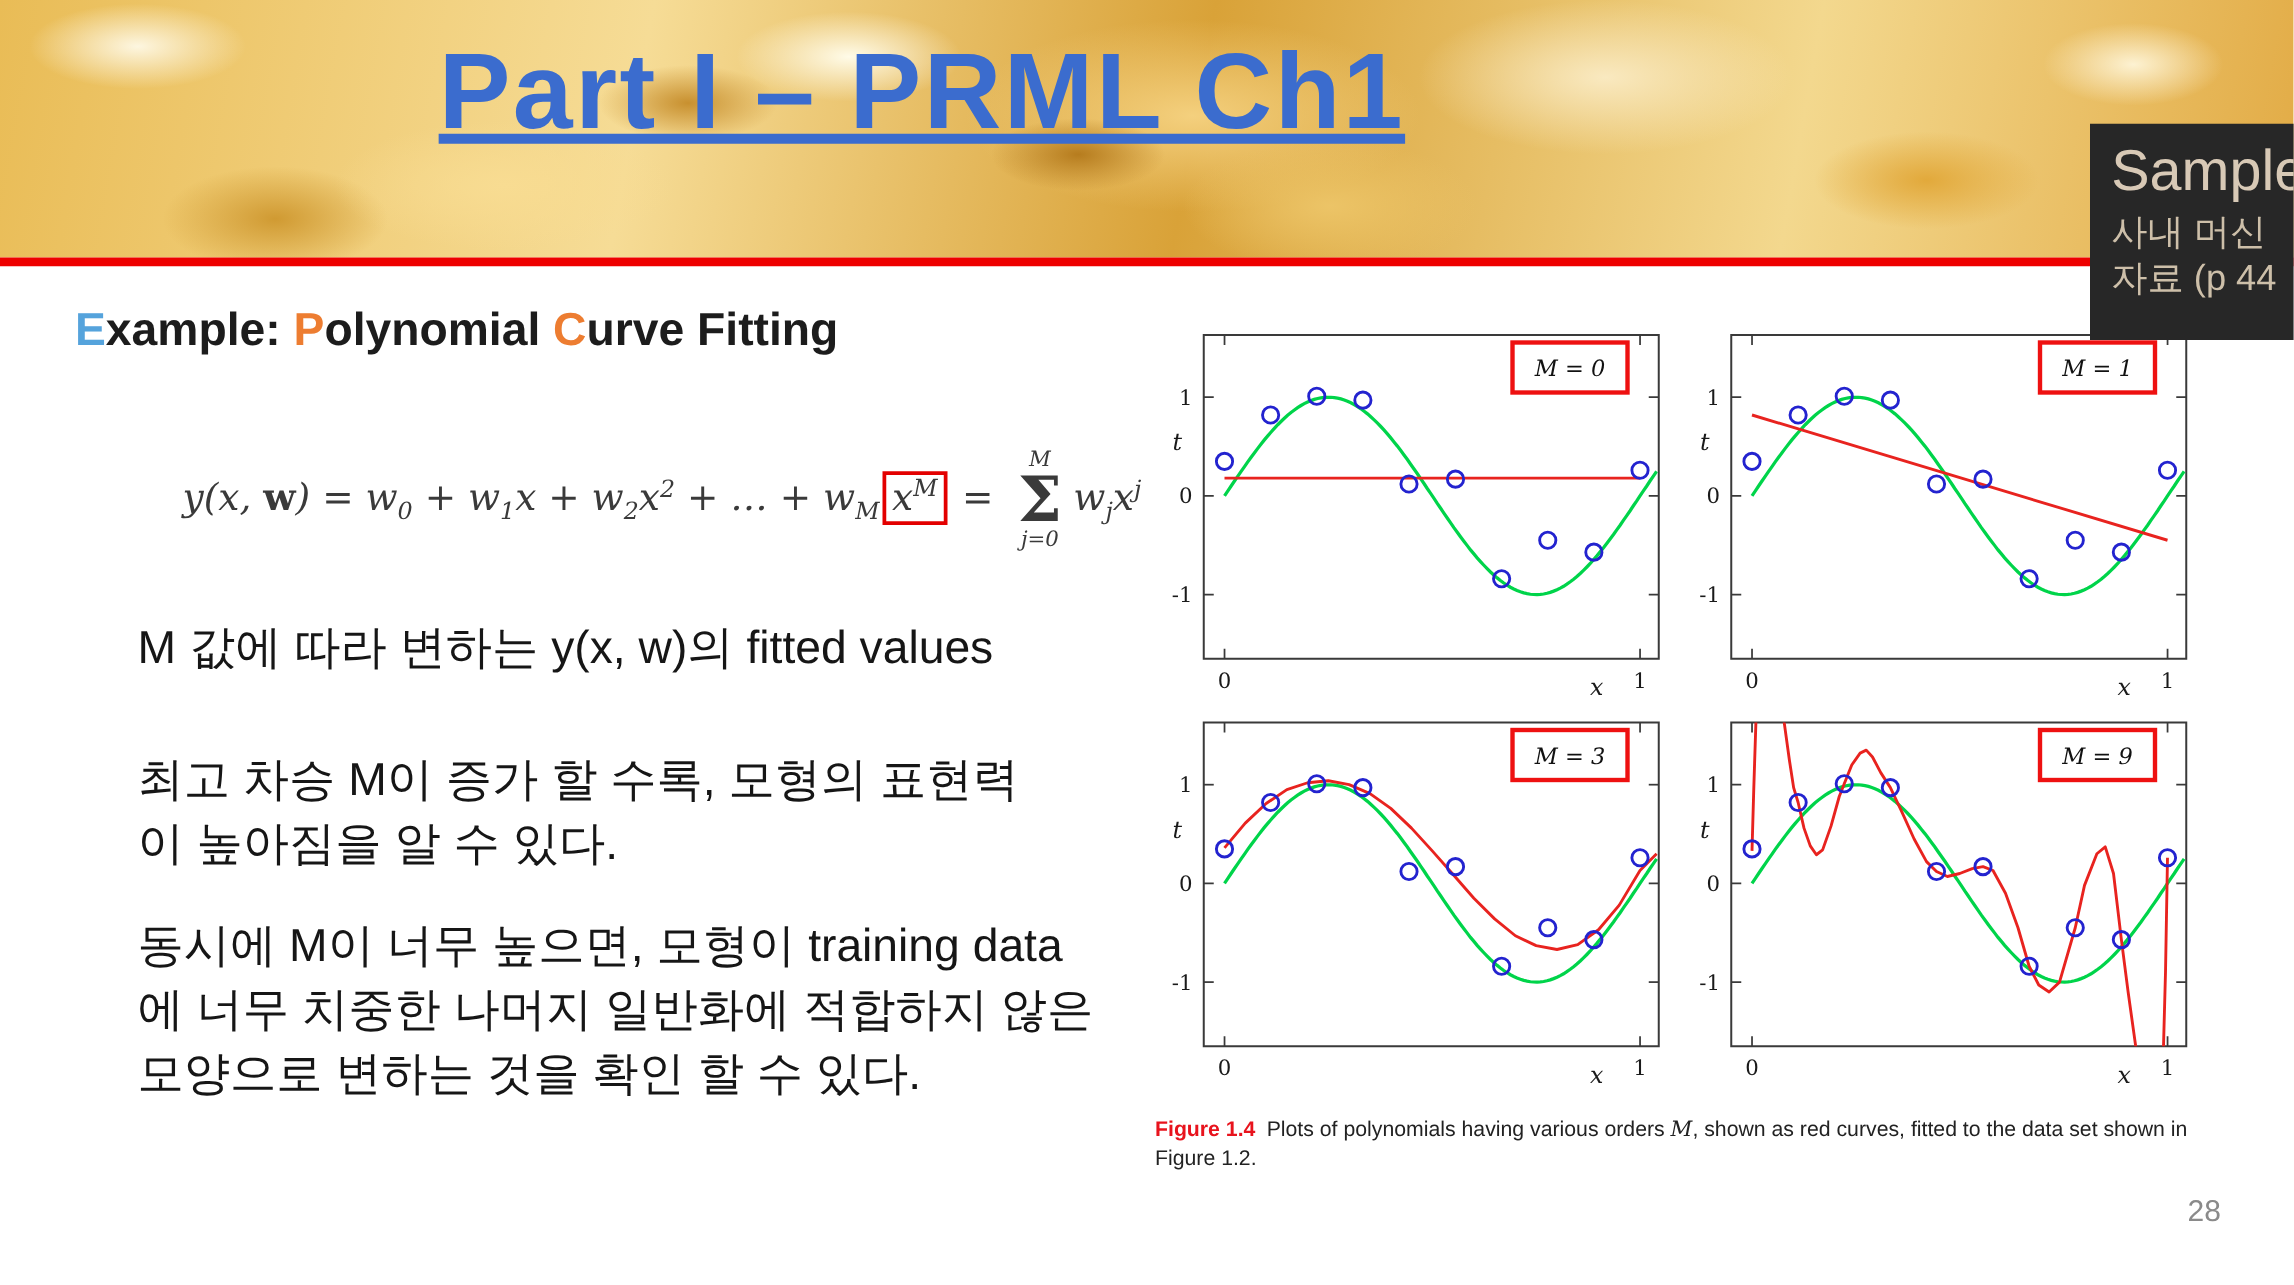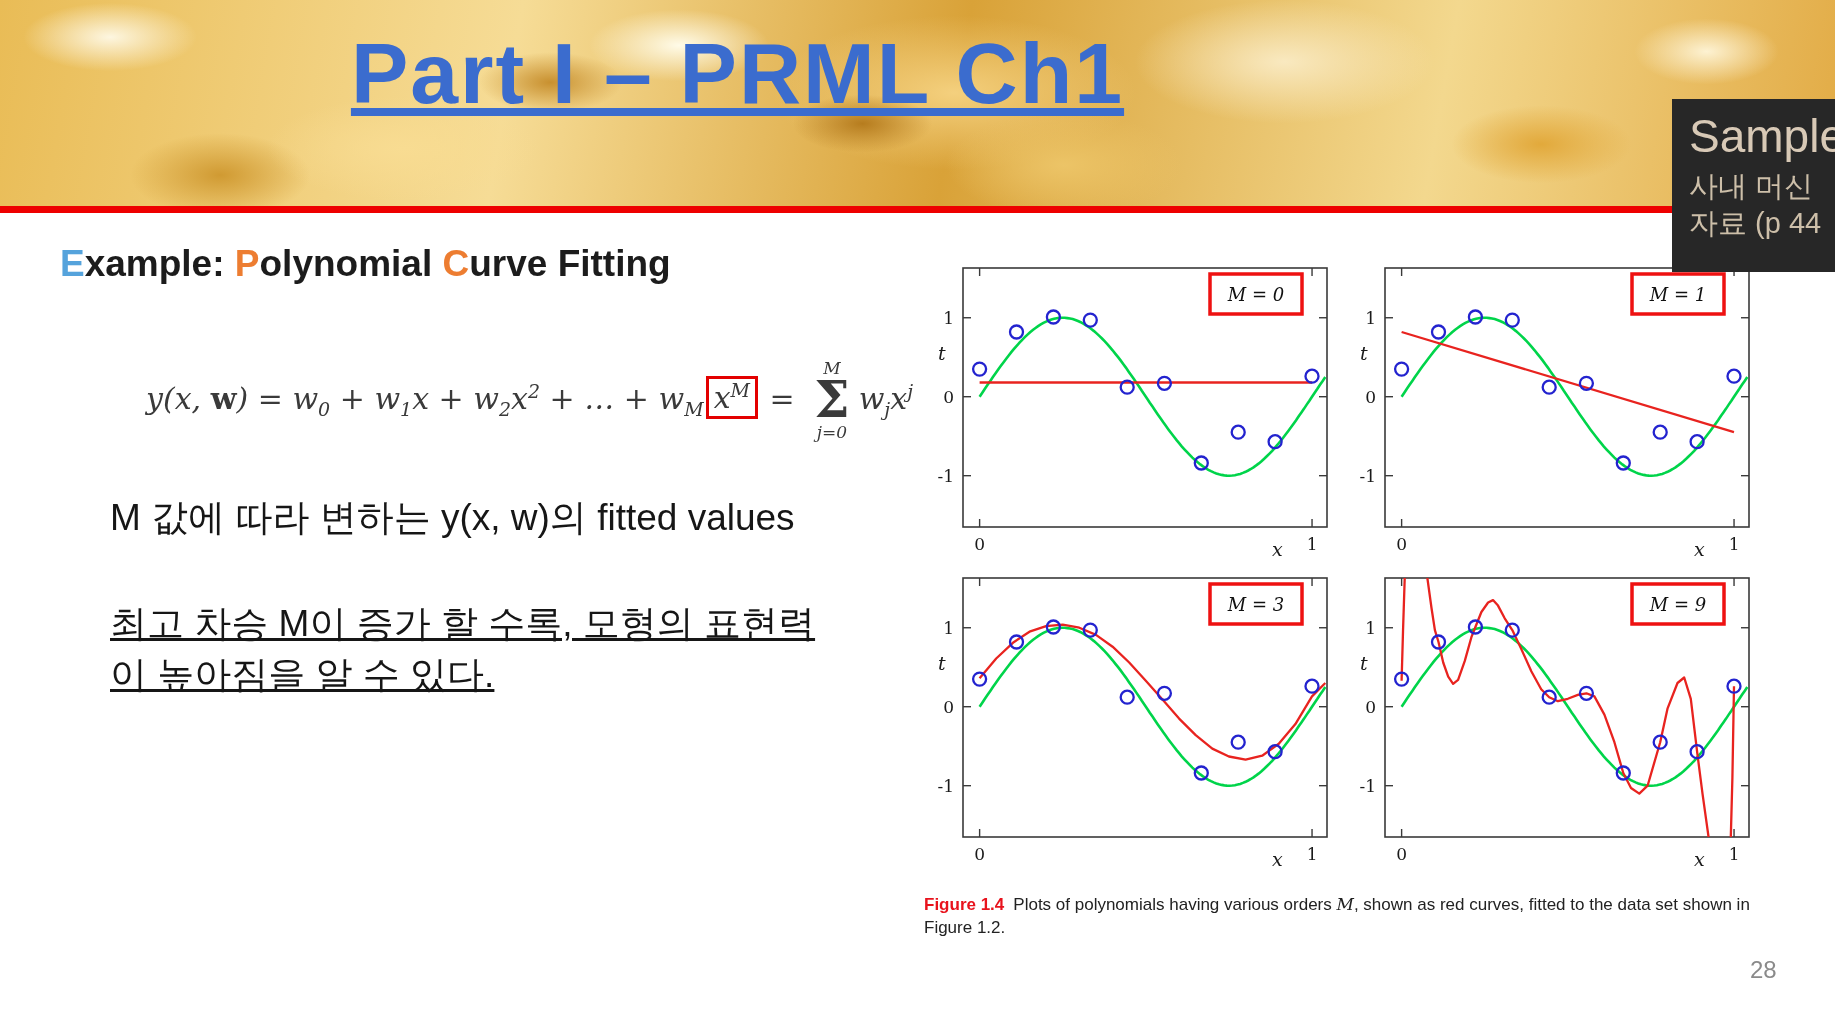--- a/index.html
+++ b/index.html
@@ -43,21 +43,21 @@
   .fw{font-style:normal;font-weight:bold;}
   .fbox{display:inline-block;border:3px solid #e30000;padding:1px 5px;margin:0 2px;}
   .fsum{display:inline-flex;flex-direction:column;align-items:center;vertical-align:middle;
         line-height:1;margin:0 9px 0 10px;}
   .fsM{font-size:17px;margin-bottom:1px;}
   .fsig{font-size:50px;font-style:normal;font-weight:600;line-height:0.88;}
   .fsj{font-size:17px;margin-top:2px;}
 
   .para{position:absolute;left:110px;font-size:37px;color:#161616;line-height:51px;white-space:nowrap;}
   .p1{top:492px;}
-  .p2{top:598px;text-decoration:underline;}
+  .p2{top:598px;}
   .p3{top:731px;}
   .conclusion{position:absolute;left:221px;top:889px;font-size:35px;color:#161616;white-space:nowrap;}
 
   
   .plot{position:absolute;width:440px;height:330px;}
   .tl{left:920px;top:240px;}
   .tr{left:1342px;top:240px;}
   .bl{left:920px;top:550px;}
   .br{left:1342px;top:550px;}
 
@@ -90,20 +90,25 @@
         </span><span>w</span><sub>j</sub><span>x</span><sup>j</sup></span>
   </div>
 
   <div class="para p1">M 값에 따라 변하는 y(x, w)의 fitted values</div>
 
   <div class="para p2">
     <span>최고 차승 M이 증가 할 수록, 모형의 표현력</span><br>
     <span>이 높아짐을 알 수 있다.</span>
   </div>
 
+  <div class="para p3">
+    <span>동시에 M이 너무 높으면, 모형이 training data</span><br>
+    <span>에 너무 치중한 나머지 일반화에 적합하지 않은</span><br>
+    <span>모양으로 변하는 것을 확인 할 수 있다.</span>
+  </div>
 
 
   <div class="plot tl"><svg width="440" height="330">
         <clipPath id="clip0">
           <rect x="43" y="28" width="364" height="259"></rect>
         </clipPath>
         <rect x="43" y="28" width="364" height="259" fill="#fff" stroke="#3a3a3a" stroke-width="1.6"></rect>
         <line x1="43" y1="77.74695121951217" x2="51" y2="77.74695121951217" stroke="#3a3a3a" stroke-width="1.4"></line>
         <line x1="399" y1="77.74695121951217" x2="407" y2="77.74695121951217" stroke="#3a3a3a" stroke-width="1.4"></line>
         <text x="34" y="83.74695121951217" text-anchor="end" font-size="17" font-family="DejaVu Serif, serif" fill="#1a1a1a">1</text>

